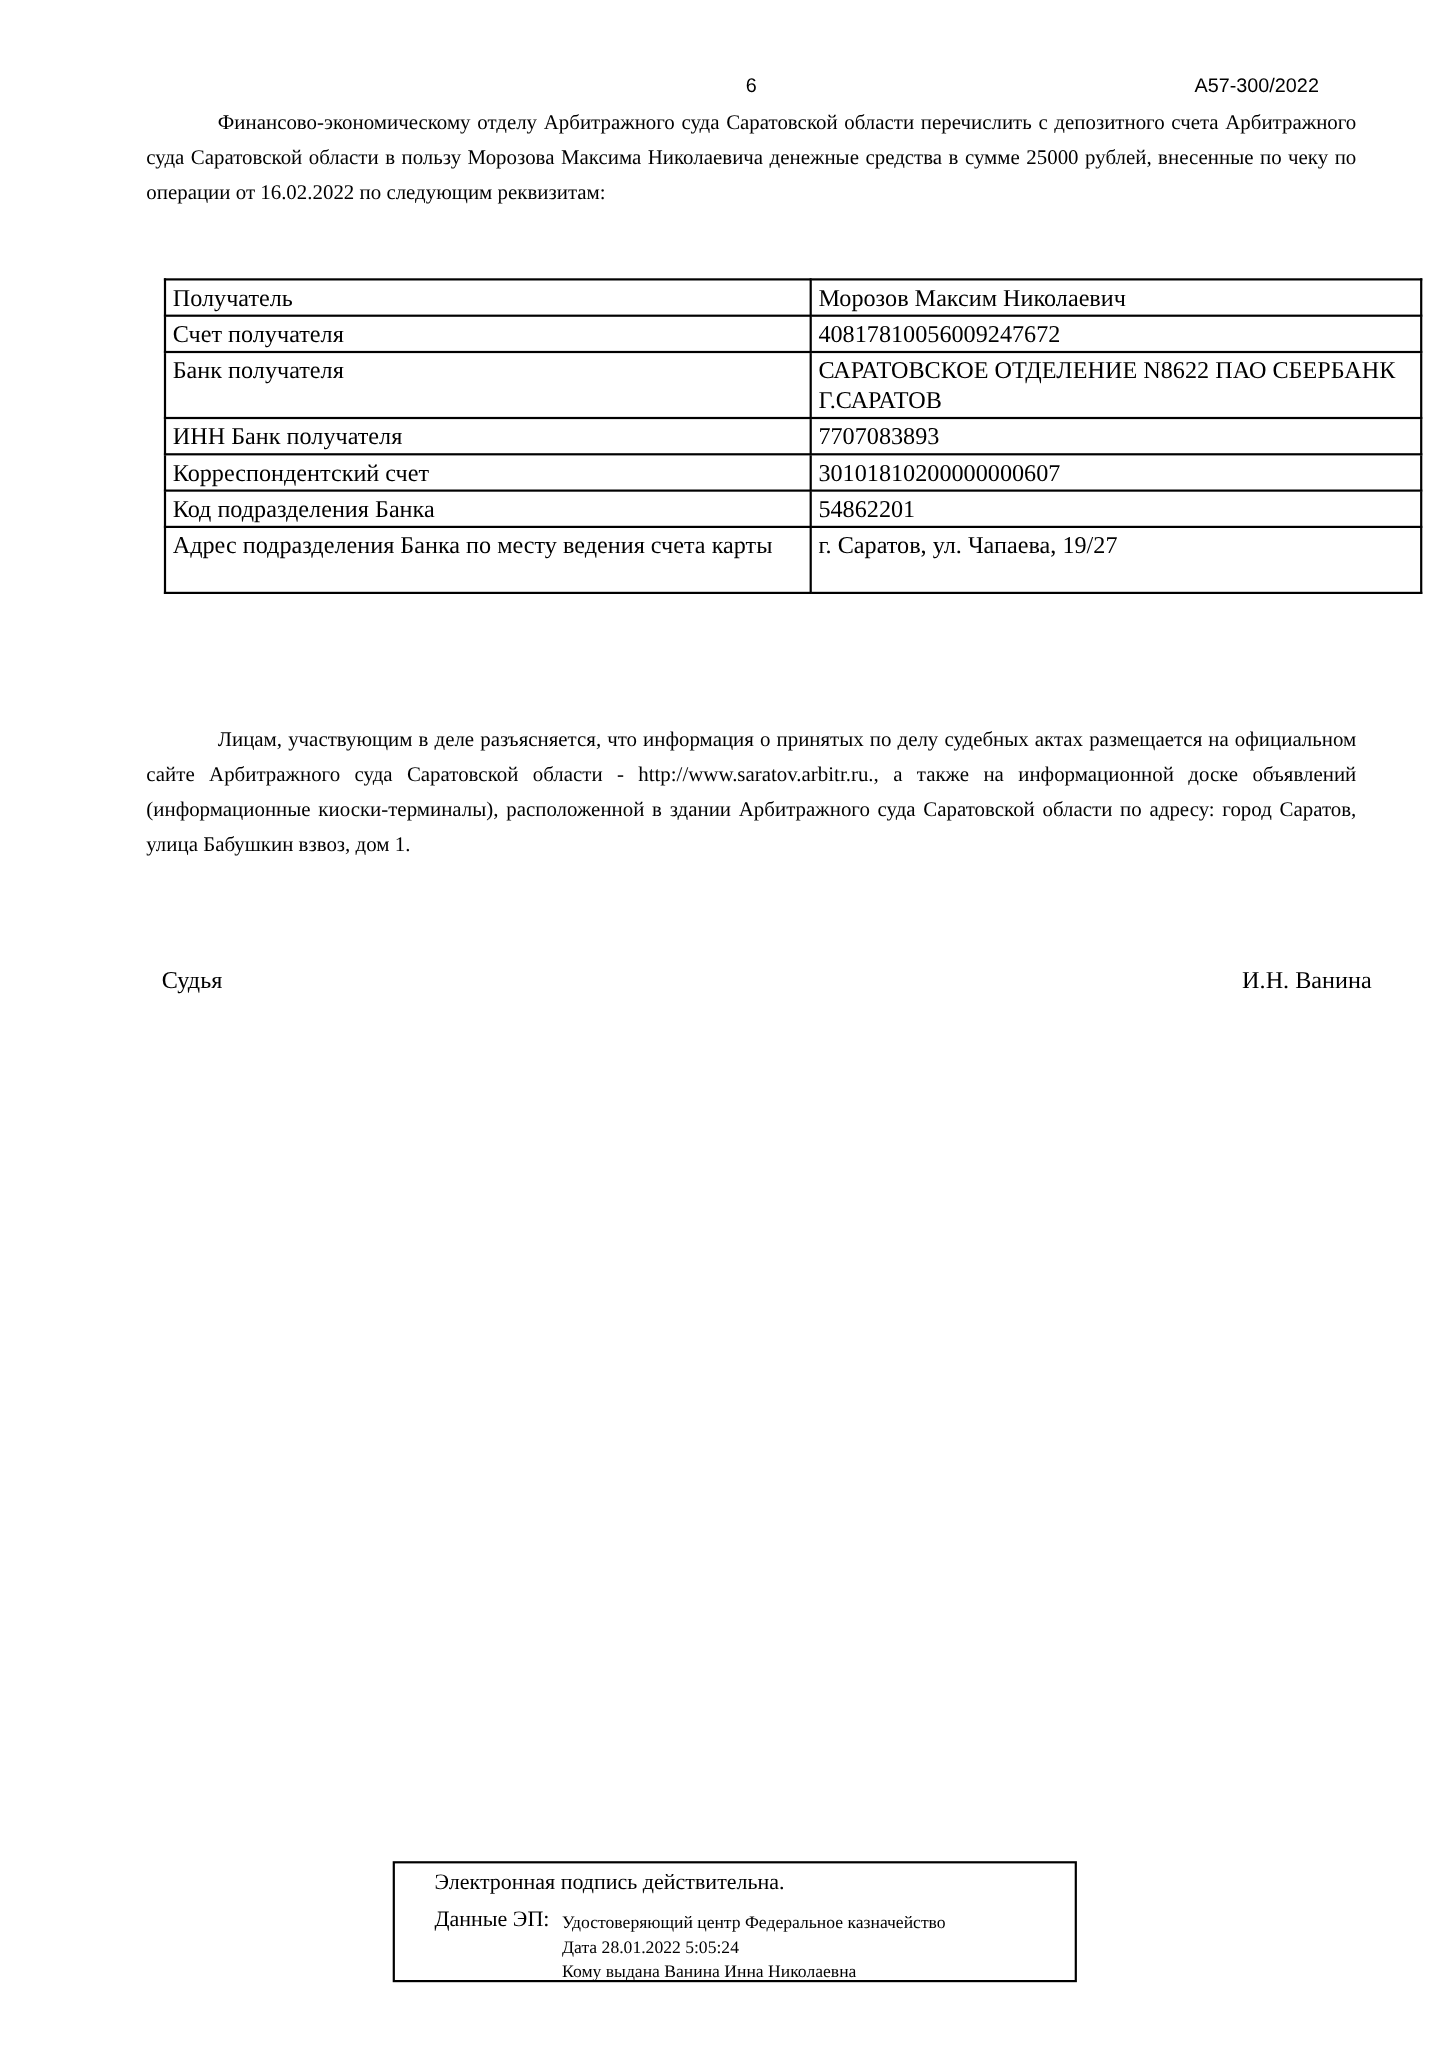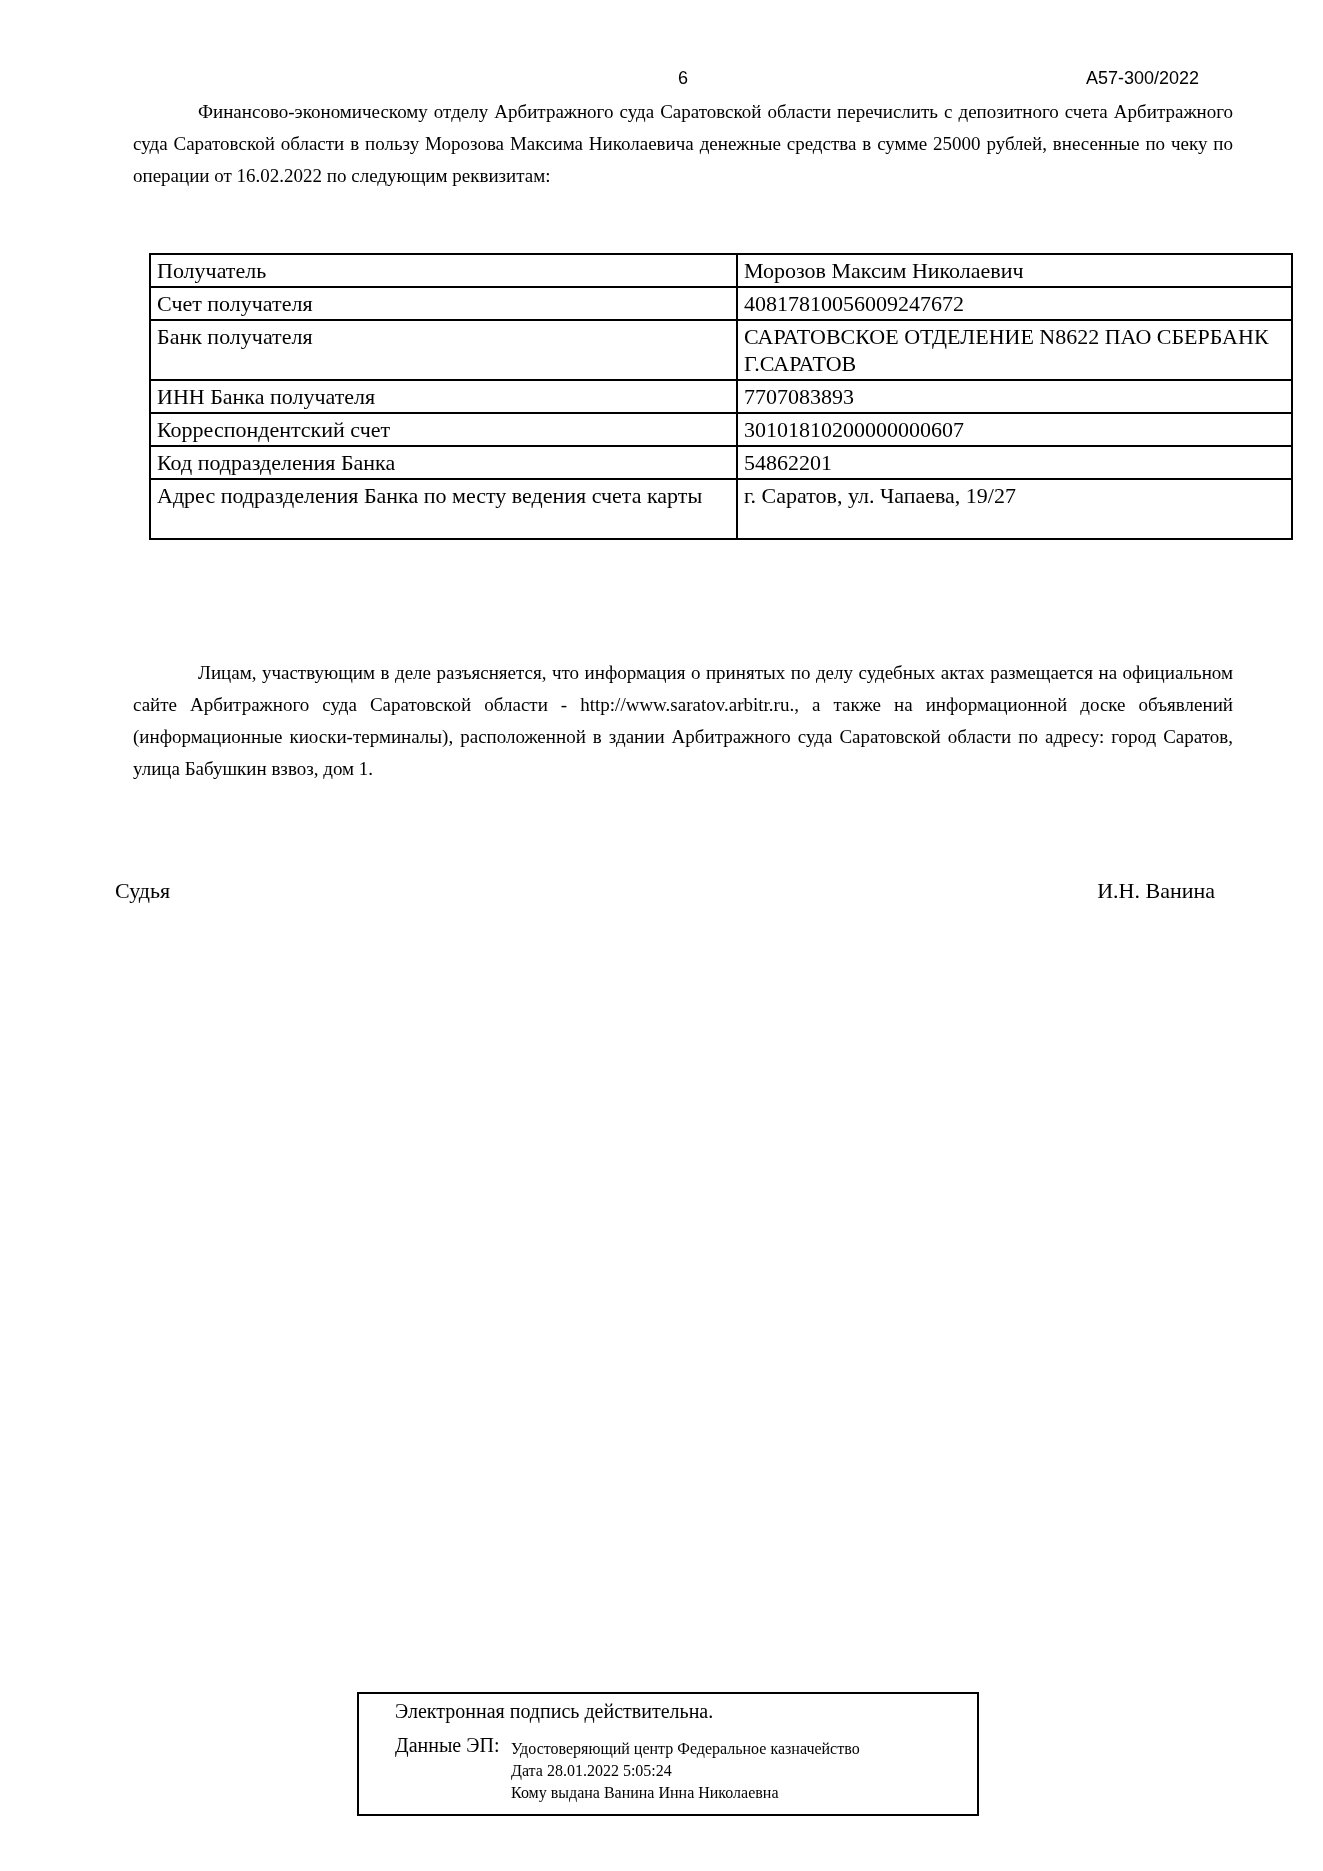--- a/index.html
+++ b/index.html
@@ -44,27 +44,27 @@
   table.req td {
     border: 2px solid #000;
     padding: 2px 8px 2px 6px;
     vertical-align: top;
     overflow: hidden;
   }
   table.req td.lbl { width: 50%; text-align: justify; }
   tr.h32 { height: 32px; } tr.h31 { height: 31px; } tr.h30 { height: 30px; } tr.h60 { height: 60px; }
 
   
-  .judge-row { position: absolute; top: 878px; left: 115px; width: 1100px;
+  .judge-row { position: absolute; top: 878px; left: 147px; width: 1100px;
                font-size: 22px; display: flex; justify-content: space-between; }
 
   
   .sig-box {
     position: absolute; left: 357px; top: 1692px;
-    width: 622px; height: 124px;
+    width: 622px; height: 110px;
     border: 2px solid #000; box-sizing: border-box;
   }
   .sig-title { position: absolute; left: 36px; top: 6px;  font-size: 20px; white-space: nowrap; }
   .sig-label { position: absolute; left: 36px; top: 40px; font-size: 20px; white-space: nowrap; }
   .sig-details { position: absolute; left: 152px; top: 44px; font-size: 16px; line-height: 22px; }
   .sig-details div { white-space: nowrap; }
 </style>
 </head>
 <body>
 
@@ -86,21 +86,21 @@
         </tr>
         <tr class="h32">
           <td class="lbl">Счет получателя</td>
           <td class="val">40817810056009247672</td>
         </tr>
         <tr class="h60">
           <td class="lbl">Банк получателя</td>
           <td class="val">САРАТОВСКОЕ ОТДЕЛЕНИЕ N8622 ПАО СБЕРБАНК Г.САРАТОВ</td>
         </tr>
         <tr class="h31">
-          <td class="lbl">ИНН Банка получателя</td>
+          <td class="lbl">ИНН Банк получателя</td>
           <td class="val">7707083893</td>
         </tr>
         <tr class="h32">
           <td class="lbl">Корреспондентский счет</td>
           <td class="val">30101810200000000607</td>
         </tr>
         <tr class="h32">
           <td class="lbl">Код подразделения Банка</td>
           <td class="val">54862201</td>
         </tr>

